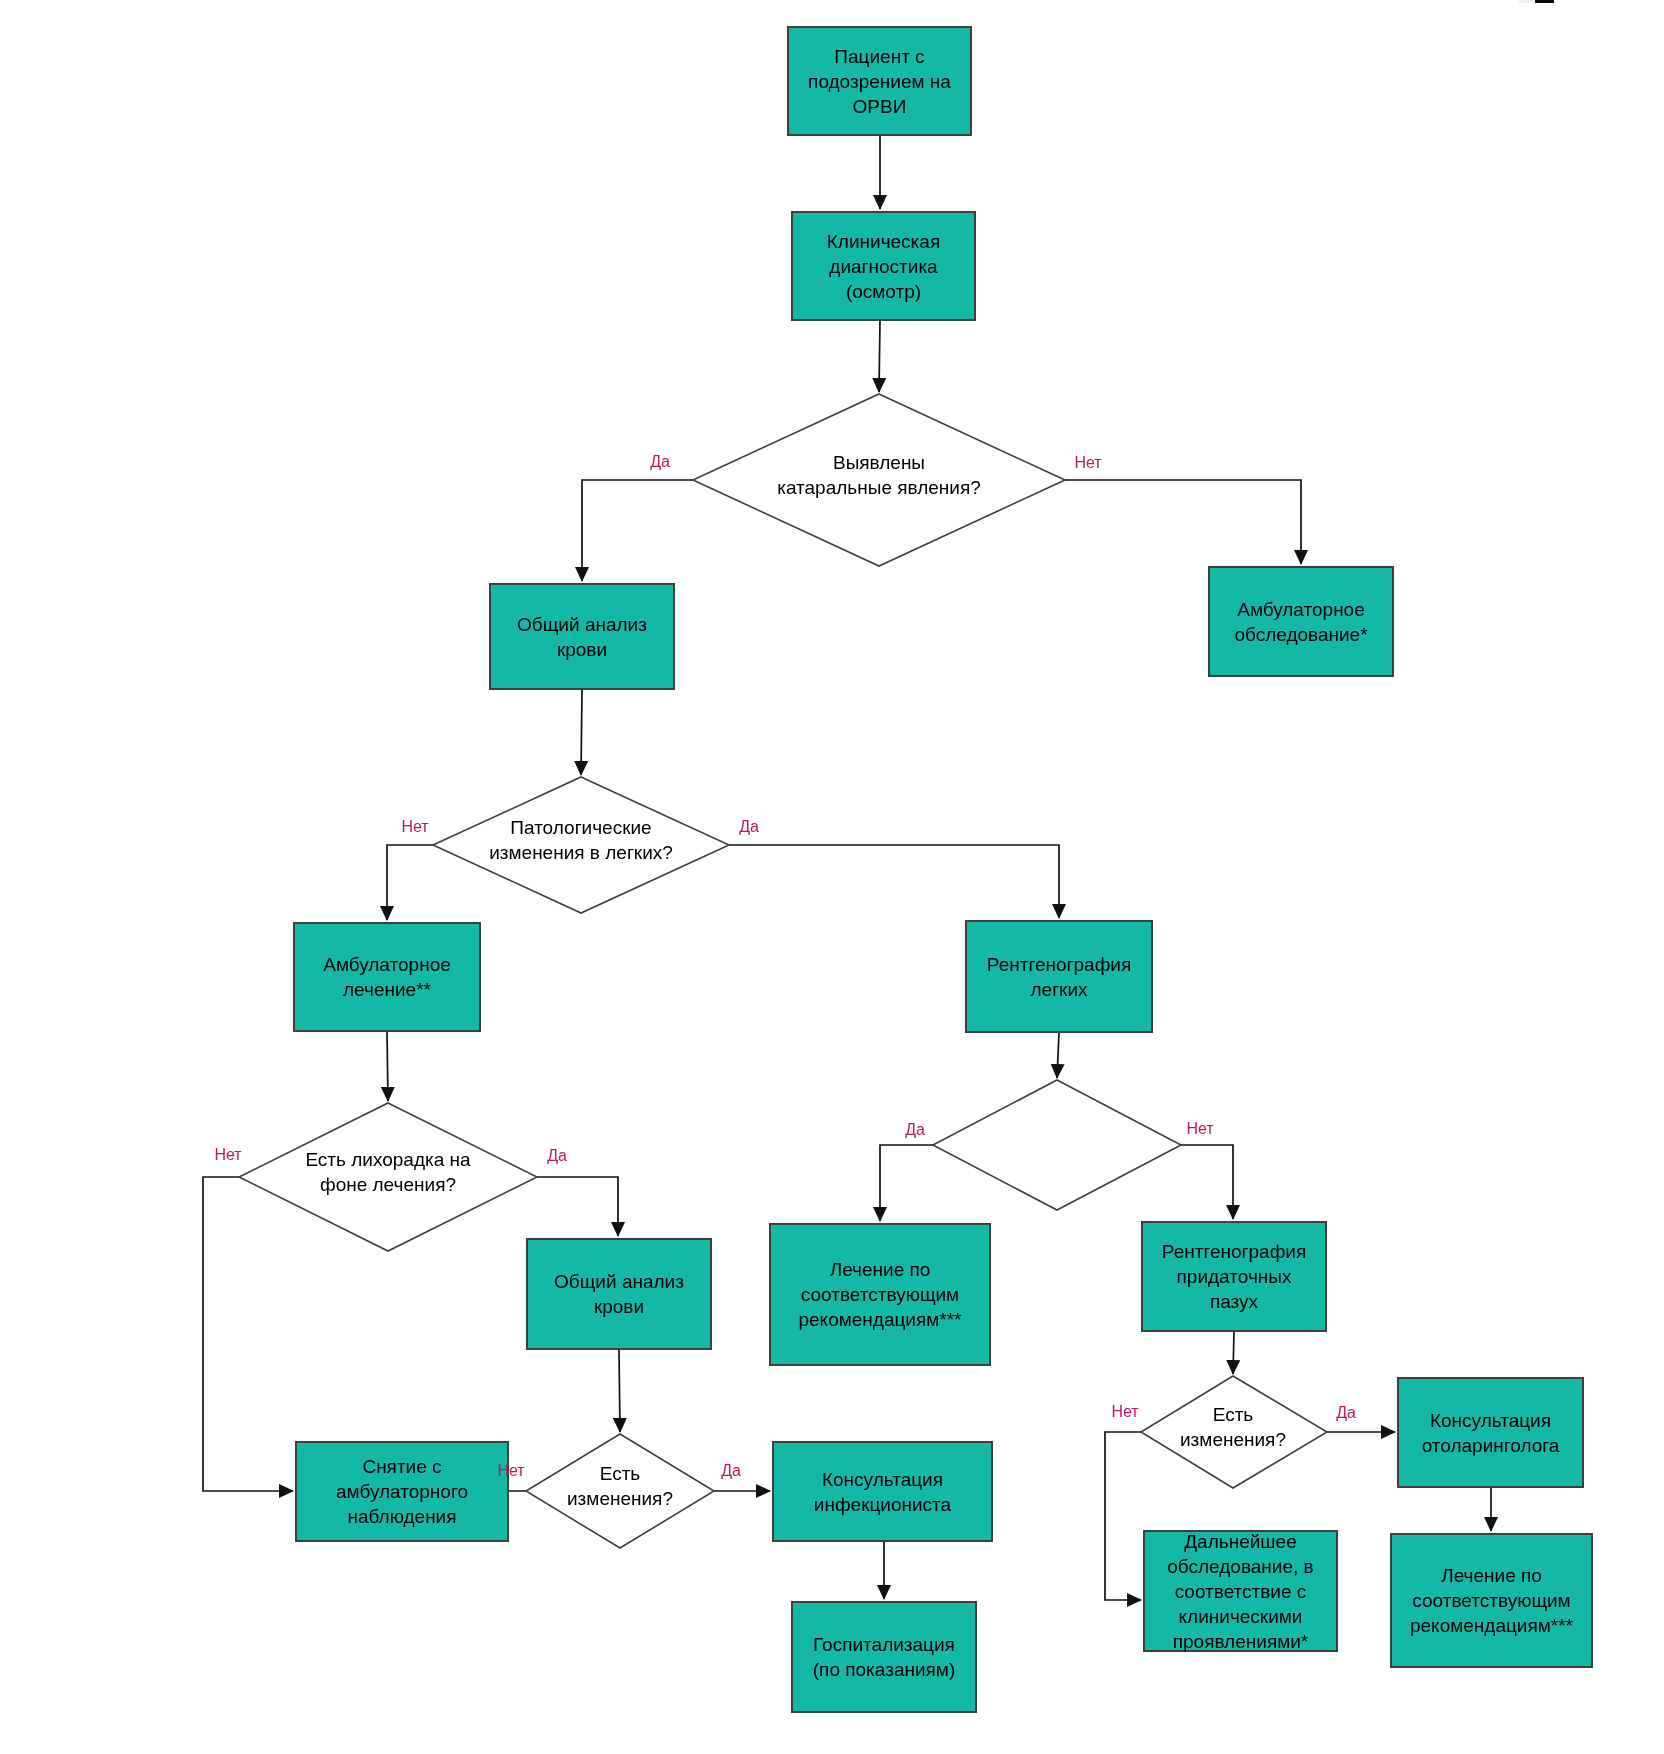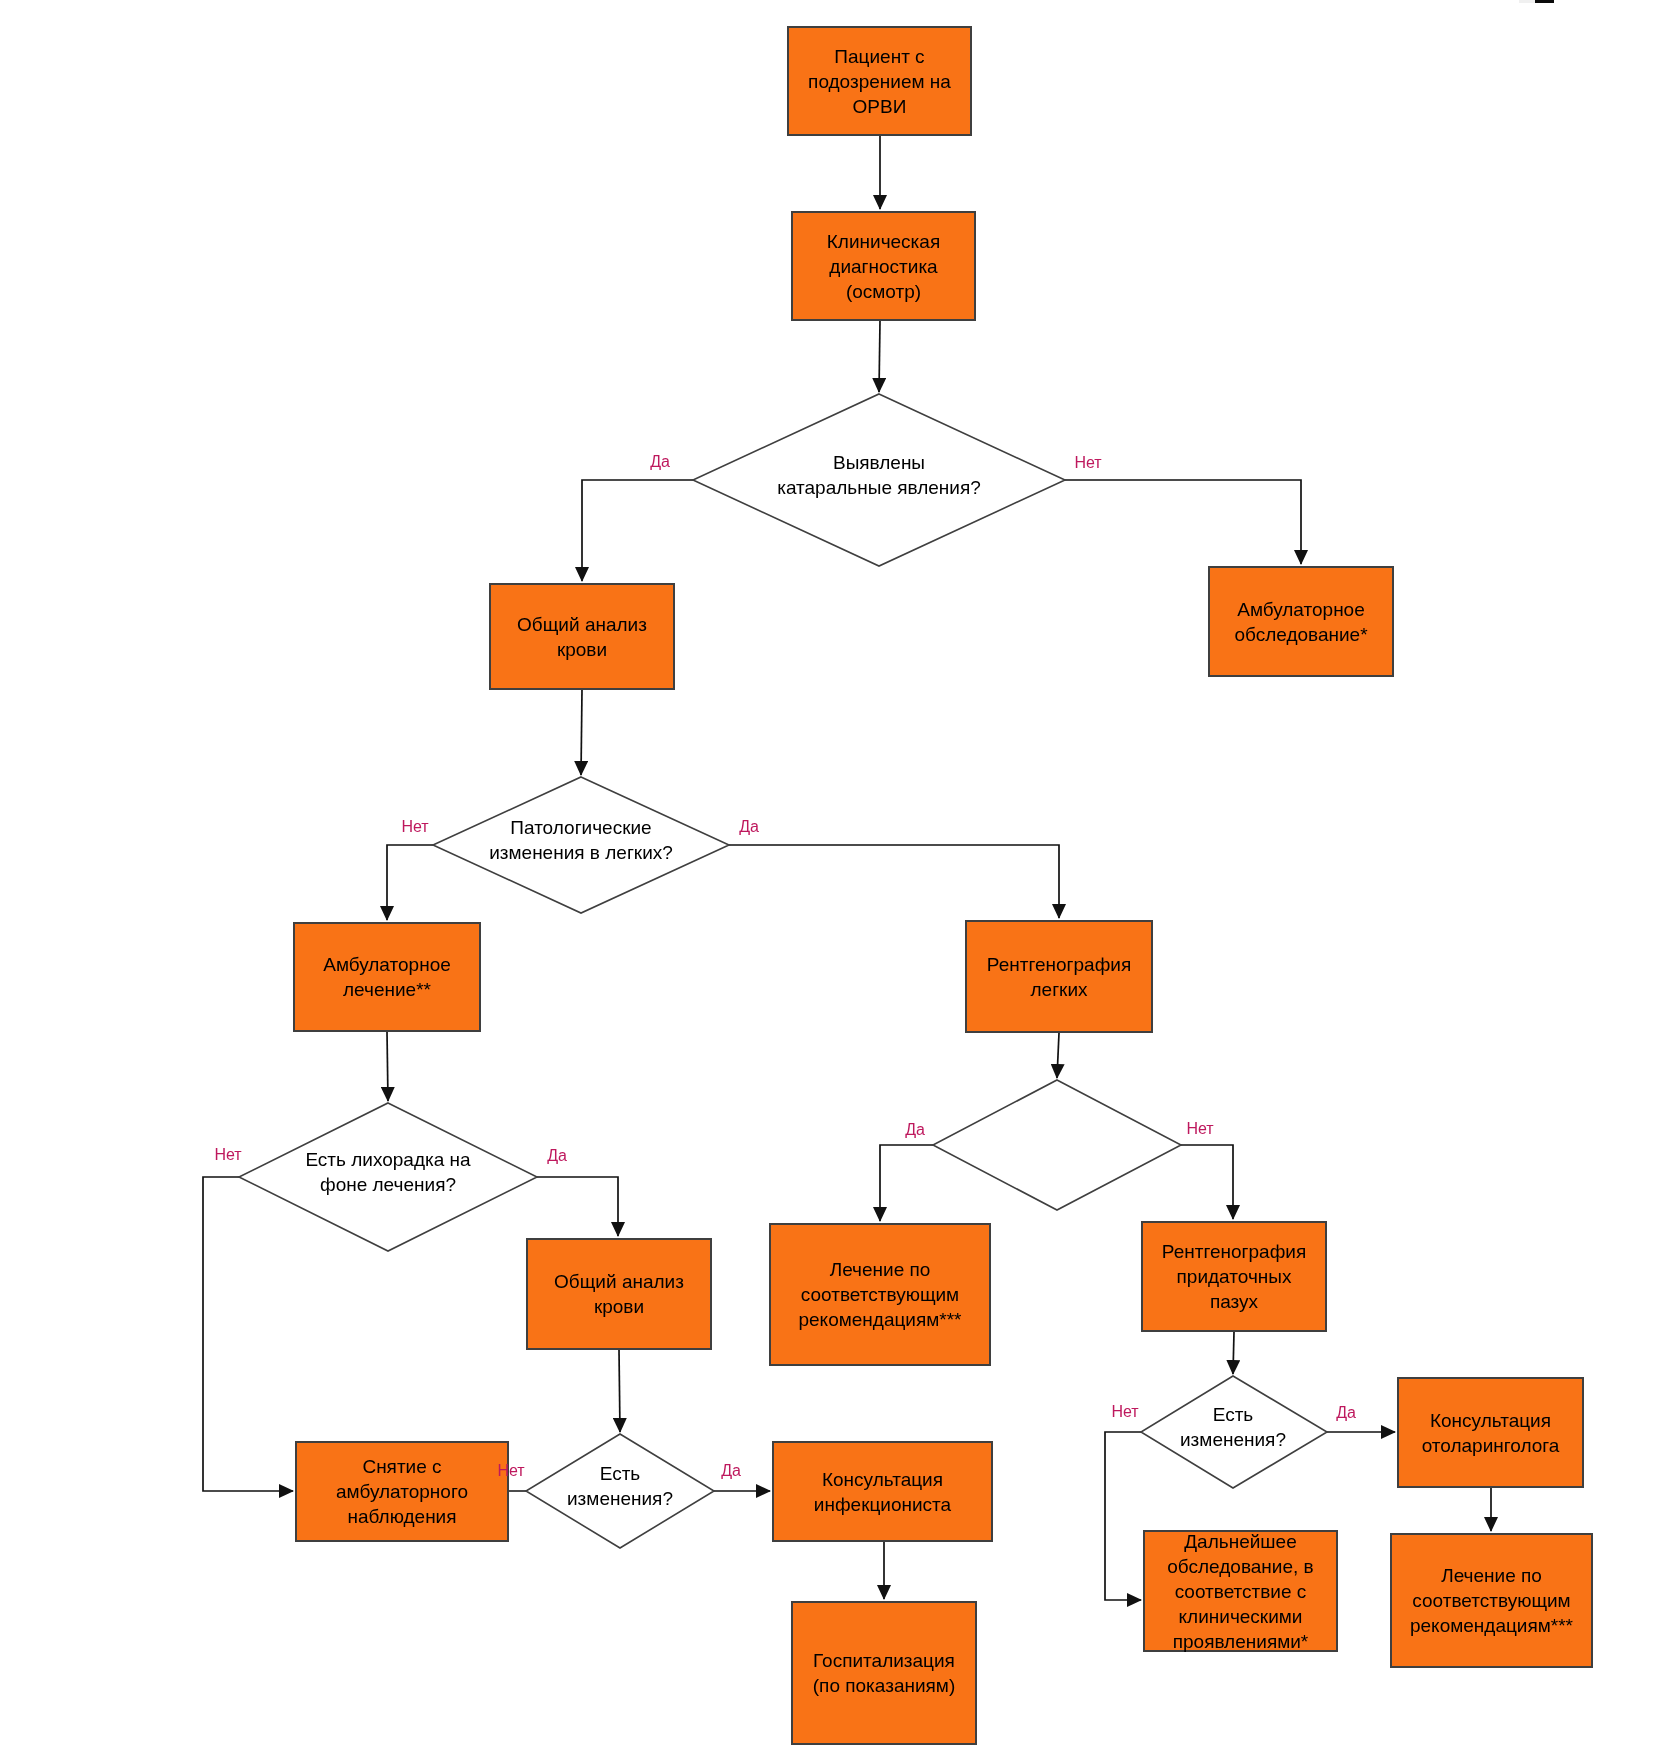--- a/index.html
+++ b/index.html
@@ -17,21 +17,21 @@
     color: #000;
   }
   #connector-layer {
     position: absolute;
     left: 0;
     top: 0;
   }
   .box {
     position: absolute;
     box-sizing: border-box;
-    background: #f97316;
+    background: #14b8a6;
     border: 2px solid #3f3f3f;
     display: flex;
     align-items: center;
     justify-content: center;
   }
   .dlabel, .box .txt {
     font-size: 19px;
     line-height: 25px;
   }
   .txt {
@@ -163,21 +163,21 @@
   </div>
   <div class="box" style="left:295px;top:1441px;width:214px;height:101px">
     <span class="txt">Снятие с
 амбулаторного
 наблюдения</span>
   </div>
   <div class="box" style="left:772px;top:1441px;width:221px;height:101px">
     <span class="txt">Консультация
 инфекциониста</span>
   </div>
-  <div class="box" style="left:791px;top:1601px;width:186px;height:144px">
+  <div class="box" style="left:791px;top:1601px;width:186px;height:112px">
     <span class="txt">Госпитализация
 (по показаниям)</span>
   </div>
   <div class="box" style="left:1143px;top:1530px;width:195px;height:122px">
     <span class="txt">Дальнейшее
 обследование, в
 соответствие с
 клиническими
 проявлениями*</span>
   </div>

